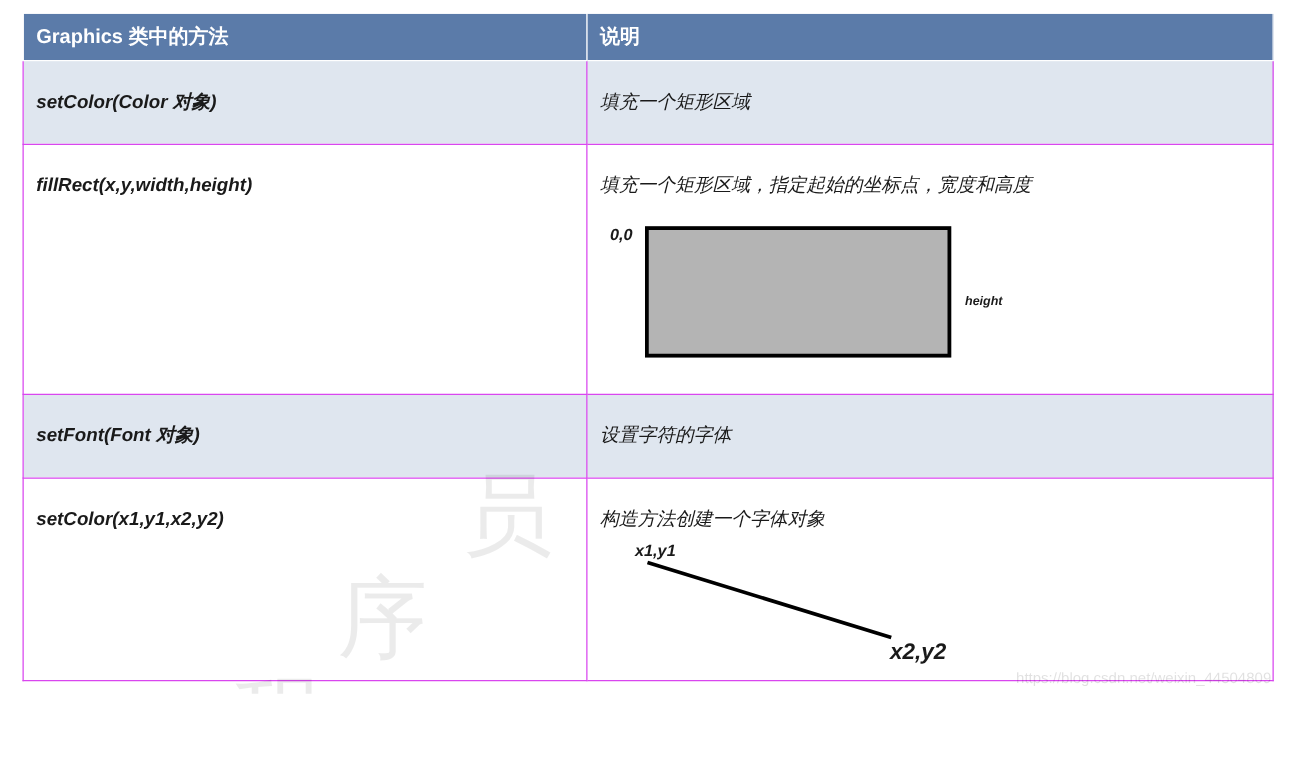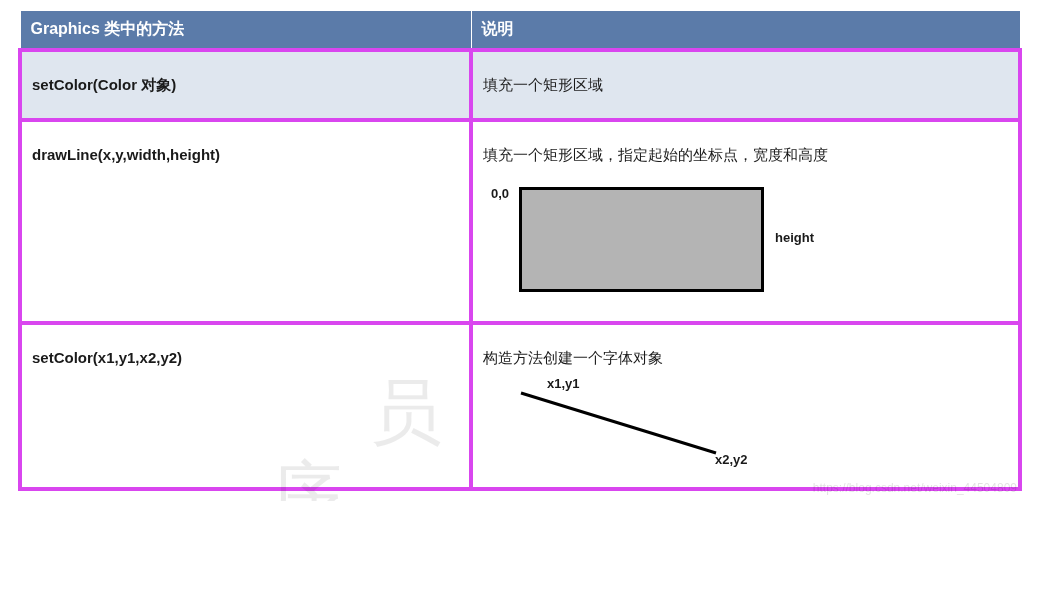--- a/index.html
+++ b/index.html
@@ -24,24 +24,25 @@
     background: #5b7ba9;
     color: #ffffff;
     font-weight: bold;
     text-align: left;
     padding: 8px 10px 8px 10px;
     border: 1px solid #ffffff;
     font-size: 16px;
   }
   td {
     padding: 20px 10px;
-    border: 4px solid #d946ef;
+    border: 1px solid #d946ef;
     vertical-align: top;
     background: #ffffff;
     line-height: 1.7;
+    font-style: italic;
   }
   tr.alt td { background: #dfe6ef; }
   td.method { font-weight: bold; }
   .diagram-rect {
     position: relative;
     width: 320px;
     height: 130px;
     margin-top: 4px;
     margin-left: 4px;
   }
@@ -56,22 +57,22 @@
     position: absolute;
     left: 145px;
     top: -2px;
     font-size: 13px;
     font-weight: bold;
     margin-top: 48px;
   }
   .height-label {
     position: absolute;
     left: 288px;
-    top: 56px;
-    font-size: 13px;
+    top: 68px;
+    font-size: 10px;
     font-weight: bold;
   }
   .rect-box {
     position: absolute;
     left: 32px;
     top: 16px;
     width: 245px;
     height: 105px;
     border: 3px solid #000000;
     background: #b4b4b4;
@@ -82,27 +83,26 @@
     height: 90px;
     margin-top: 6px;
     margin-left: 8px;
   }
   .pt1-label {
     position: absolute;
     left: 20px;
     top: -4px;
     font-size: 13px;
     font-weight: bold;
-    margin-left: 36px;
   }
   .pt2-label {
     position: absolute;
     left: 224px;
     top: 72px;
-    font-size: 13px;
+    font-size: 18px;
     font-weight: bold;
   }
   .line-svg {
     position: absolute;
     left: 0;
     top: 0;
   }
   .brush {
     position: absolute;
     font-size: 72px;
@@ -135,32 +135,36 @@
     </tr>
   </thead>
   <tbody>
 
     <tr class="alt">
       <td class="method">setColor(Color 对象)</td>
       <td>填充一个矩形区域</td>
     </tr>
 
     <tr>
-      <td class="method">drawLine(x,y,width,height)</td>
+      <td class="method">fillRect(x,y,width,height)</td>
       <td>
         <span>填充一个矩形区域，指定起始的坐标点，宽度和高度</span>
         <div class="diagram-rect">
           <span class="origin-label">0,0</span>
           <span class="width-label">width</span>
           <span class="height-label">height</span>
           <div class="rect-box"></div>
         </div>
       </td>
     </tr>
 
+    <tr class="alt">
+      <td class="method">setFont(Font 对象)</td>
+      <td>设置字符的字体</td>
+    </tr>
 
 
 
     <tr>
       <td class="method">setColor(x1,y1,x2,y2)</td>
       <td>
         <span>构造方法创建一个字体对象</span>
         <div class="diagram-line">
           <span class="pt1-label">x1,y1</span>
           <span class="pt2-label">x2,y2</span>

